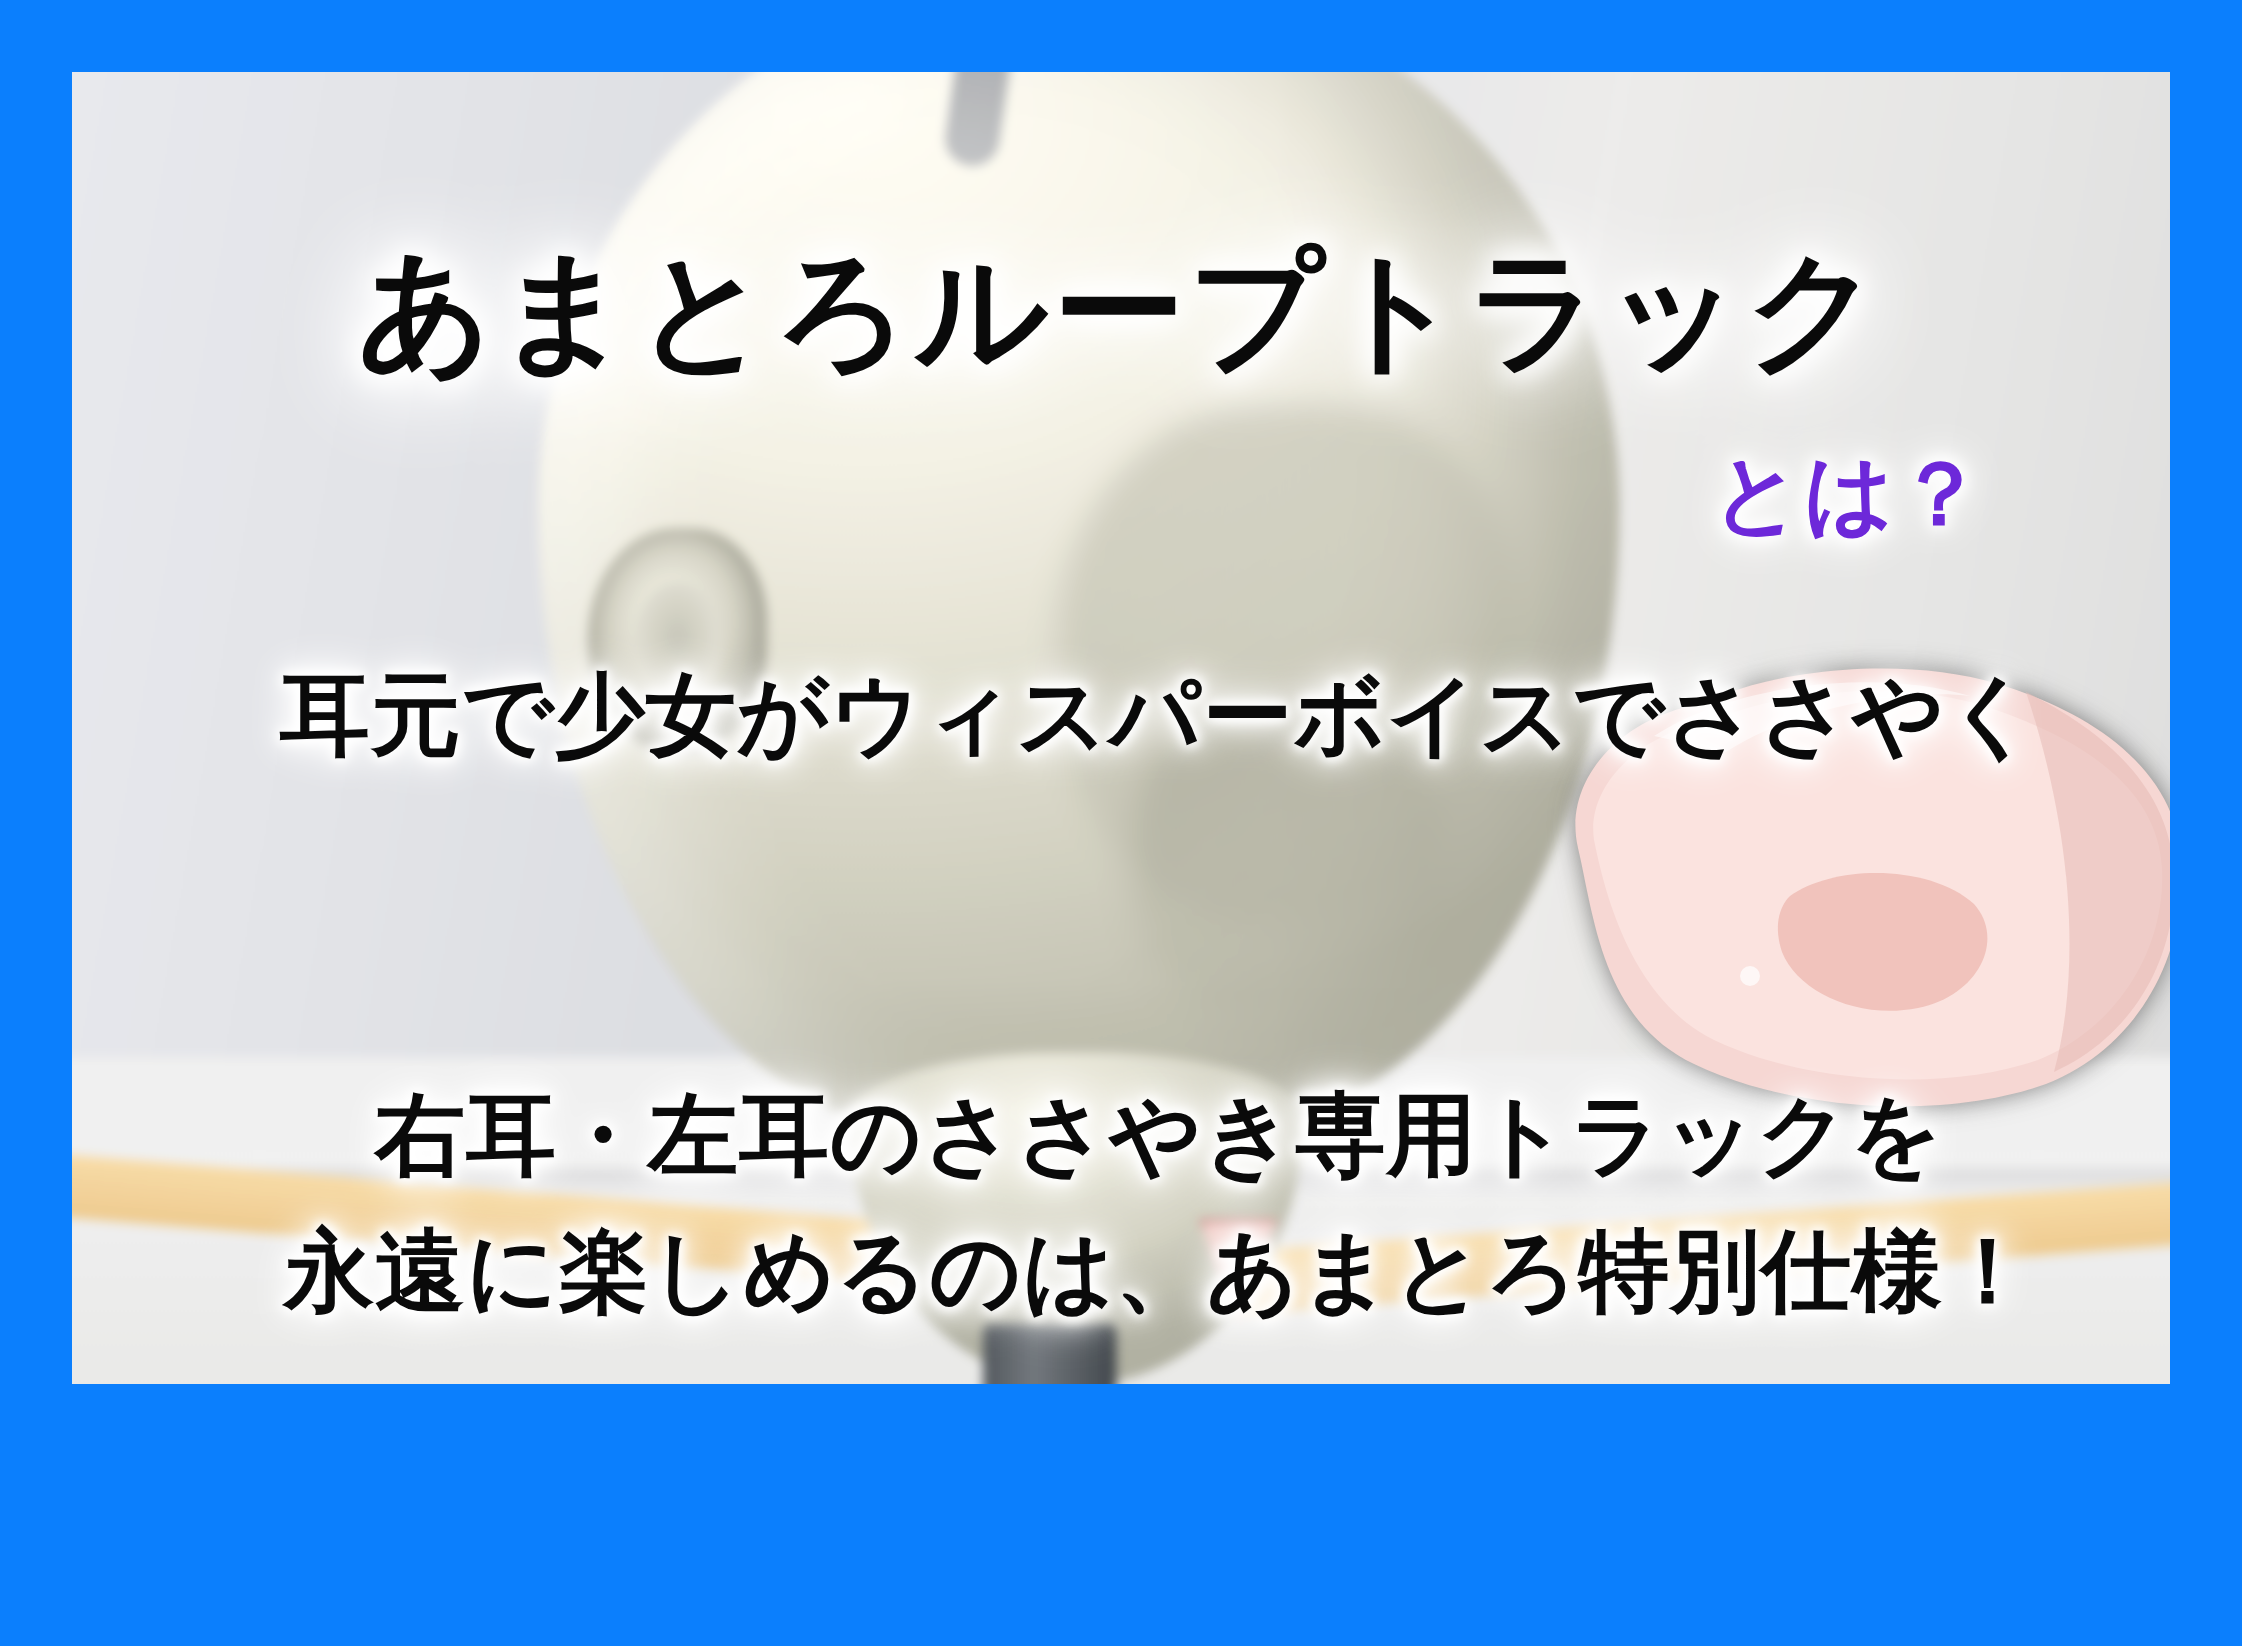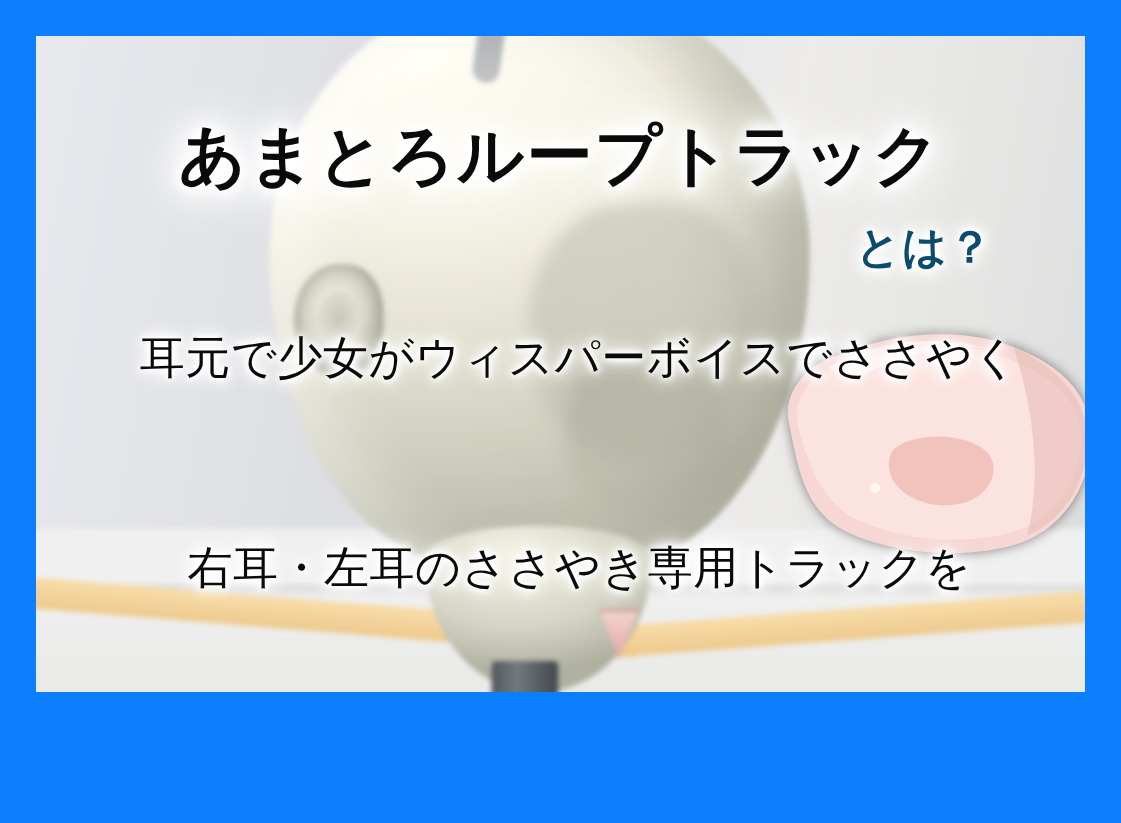--- a/index.html
+++ b/index.html
@@ -206,39 +206,39 @@
       0 0 26px #fff, 0 0 34px #fff, 0 0 44px #fff,
       0 0 54px #fff, 0 0 64px #fff;
   }
   .subtitle {
     position: absolute;
     right: 92px;
     top: 182px;
     font-family: "DejaVu Sans", "Liberation Sans", sans-serif;
     font-weight: 700;
     font-size: 44px;
-    color: #0c4a6e;
+    color: #6d28d9;
     letter-spacing: 1px;
     text-shadow:
       0 0 8px #fff, 0 0 8px #fff, 0 0 10px #fff,
       0 0 16px #fff, 0 0 22px #fff, 0 0 28px #fff;
   }
 
   .body-block {
     position: absolute;
     left: 0; right: 0;
     text-align: center;
     pointer-events: none;
   }
   .block-a { top: 288px; }
   .block-b { top: 498px; text-align: center; }
 
   .body-line {
     font-family: "DejaVu Sans", "Liberation Sans", sans-serif;
-    font-weight: 400;
+    font-weight: 700;
     font-size: 45px;
     line-height: 68px;
     letter-spacing: 0.5px;
     color: #0a0a0a;
     white-space: nowrap;
     text-shadow:
       0 0 6px #fff, 0 0 6px #fff, 0 0 8px #fff,
       0 0 12px #fff, 0 0 16px #fff, 0 0 20px #fff,
       0 0 26px #fff;
     padding-left: 38px;
@@ -292,16 +292,17 @@
       <div class="title">あまとろループトラック</div>
     </div>
     <div class="subtitle">とは？</div>
 
     <div class="body-block block-a">
       <div class="body-line">耳元で少女がウィスパーボイスでささやく</div>
     </div>
 
     <div class="body-block block-b">
       <div class="body-line">右耳・左耳のささやき専用トラックを</div>
+      <div class="body-line">永遠に楽しめるのは、あまとろ特別仕様！</div>
     </div>
 
   </div>
 </div>
 
 </body></html>

